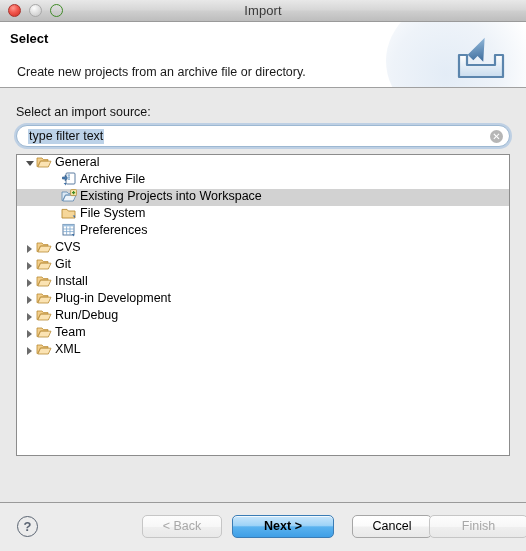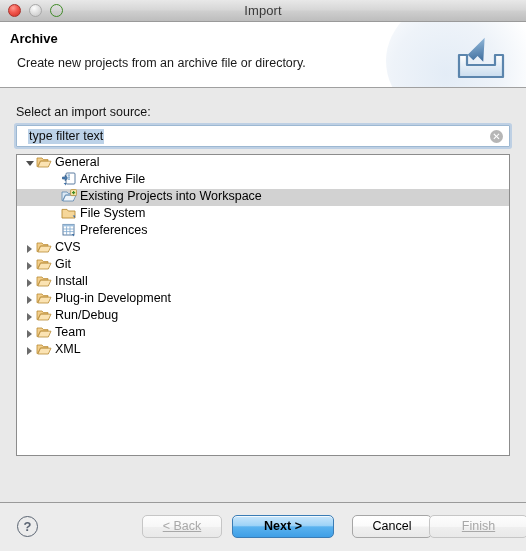--- a/index.html
+++ b/index.html
@@ -86,21 +86,21 @@
     position: absolute;
     left: 10px;
     top: 9px;
     font-size: 13px;
     font-weight: bold;
     color: #000000;
   }
   .header-desc {
     position: absolute;
     left: 17px;
-    top: 34px;
+    top: 43px;
     font-size: 12.5px;
     color: #1a1a1a;
   }
   .header-icon {
     position: absolute;
     right: 17px;
     top: 13px;
     width: 56px;
     height: 46px;
   }
@@ -120,21 +120,21 @@
     color: #141414;
   }
 
   
   .filter-field {
     position: absolute;
     left: 16px;
     top: 37px;
     width: 494px;
     height: 22px;
-    border-radius: 1px;
+    border-radius: 11px;
     background: #ffffff;
     border: 1px solid #9db8d2;
     box-sizing: border-box;
     box-shadow: 0 0 0 2px rgba(125,170,220,0.40);
   }
   .filter-text {
     position: absolute;
     left: 11px;
     top: 3px;
     font-size: 12.5px;
@@ -251,21 +251,20 @@
   .btn.normal {
     background: linear-gradient(to bottom, #ffffff 0%, #fbfbfb 48%, #f0f0f0 52%, #e9e9e9 100%);
     border: 1px solid #a6a6a6;
     color: #000000;
     margin-left: 21px;
   }
   .btn.disabled {
     background: linear-gradient(to bottom, #fdfdfd 0%, #f7f7f7 50%, #efefef 52%, #e9e9e9 100%);
     border: 1px solid #c6c6c6;
     color: #a8a8a8;
-    text-decoration: underline;
   }
   .btn.default {
     background: linear-gradient(to bottom, #c9e6fb 0%, #9ed3f7 45%, #5ab2ef 52%, #3f9fe6 100%);
     border: 1px solid #3a7cb5;
     color: #000000;
     font-weight: bold;
     box-shadow: inset 0 1px 0 rgba(255,255,255,0.75);
   }
   .btn-back   { left: 142px; width: 80px; }
   .btn-next   { left: 232px; width: 102px; }
@@ -281,21 +280,21 @@
     <div class="traffic">
       <div class="light close"></div>
       <div class="light min"></div>
       <div class="light zoom"></div>
     </div>
     <div class="title-text">Import</div>
   </div>
 
   <div class="header">
     <div class="header-glow"></div>
-    <div class="header-title">Archive</div>
+    <div class="header-title">Select</div>
     <div class="header-desc">Create new projects from an archive file or directory.</div>
     <div class="header-icon">
       <svg width="56" height="46" viewBox="0 0 56 46">
         <defs>
           <linearGradient id="trayg" x1="0" y1="0" x2="0" y2="1">
             <stop offset="0" stop-color="#ffffff"></stop>
             <stop offset="1" stop-color="#c9dcee"></stop>
           </linearGradient>
           <linearGradient id="arrg" x1="0" y1="0" x2="1" y2="1">
             <stop offset="0" stop-color="#8fb6d8"></stop>

